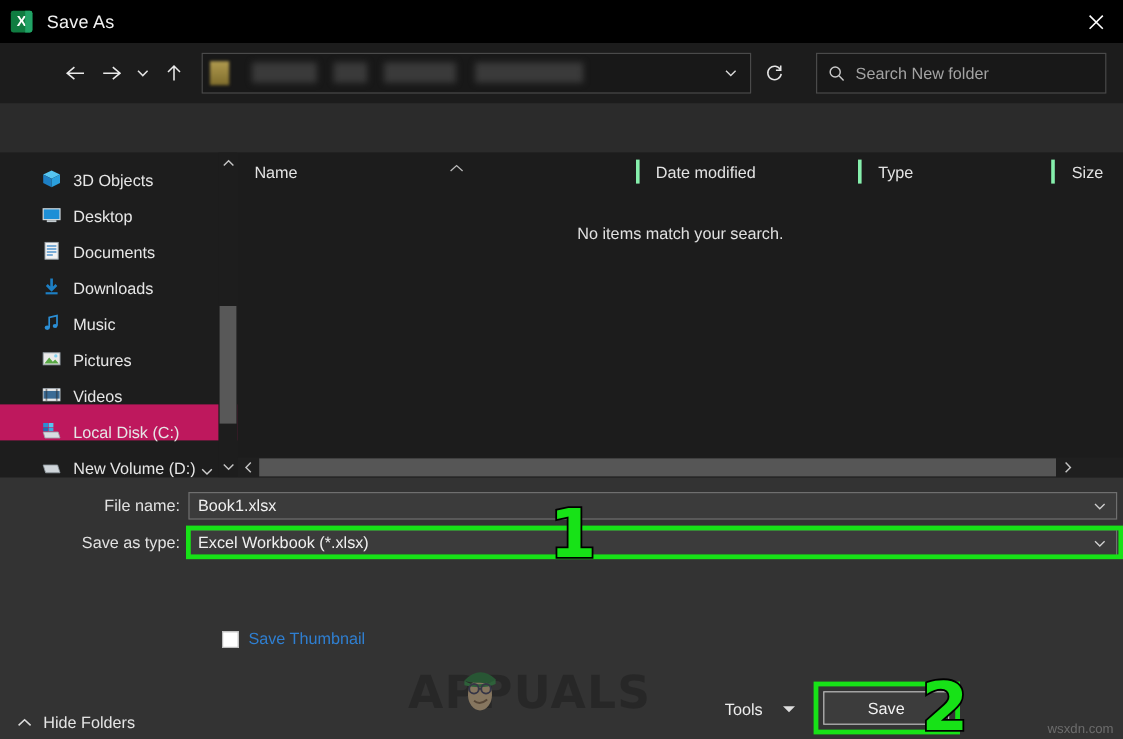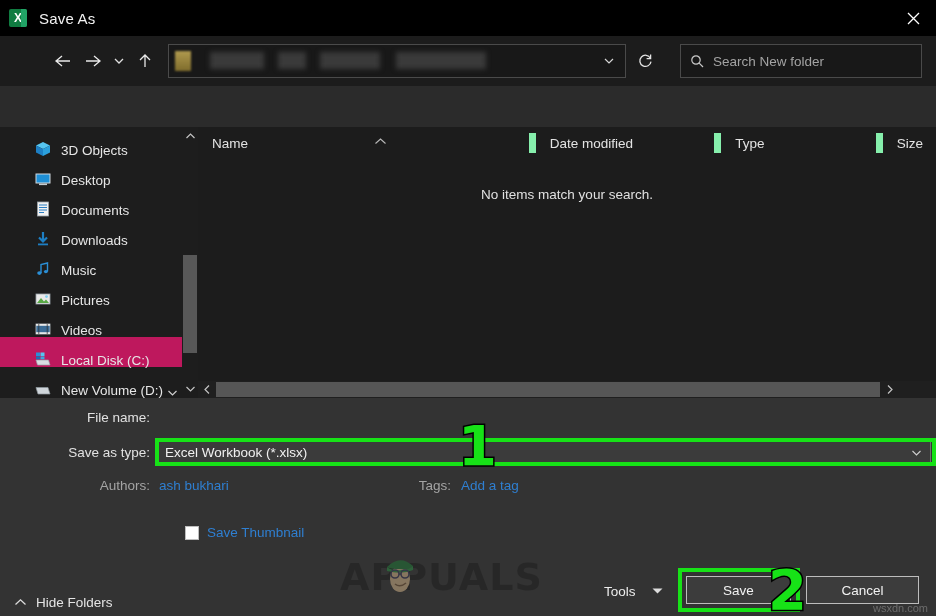--- a/index.html
+++ b/index.html
@@ -283,21 +283,21 @@
   }
   .col {
     color: #e3e3e3;
     font-size: 13.5px;
     padding-left: 14px;
     height: 20px;
     display: flex; align-items: center;
     box-sizing: border-box;
     position: relative;
   }
-  .col + .col { border-left: 7px solid #86efac; }
+  .col + .col { border-left: 3px solid #86efac; }
   .col.name { width: 347px; }
   .col.date { width: 176px; }
   .col.type { width: 148px; }
   .col.size { width: 67px; }
   .sort-caret {
     position: absolute;
     left: 176px; top: 2px;
     color: #b9b9b9;
     font-size: 11px;
   }
@@ -712,40 +712,42 @@
             <path d="M2 1.5 L6 5.5 L2 9.5" stroke="#c4c4c4" stroke-width="1.2" fill="none"></path>
           </svg>
       </span>
     </div>
   </div>
 
   <div class="formarea">
 
     <div class="form-row" style="left:0; top:12px; width:936px;">
       <span class="frm-label" style="width:150px;">File name:</span>
+      <span class="combo" style="margin-left:7px; width:774px;">
+        <span class="val">Book1.xlsx</span>
+        <span class="cb-caret">
+          <svg width="11" height="8" viewBox="0 0 11 8">
+              <path d="M1.5 2 L5.5 6 L9.5 2" stroke="#cfcfcf" stroke-width="1.1" fill="none"></path>
+            </svg>
+        </span>
+      </span>
     </div>
 
     <div class="form-row" style="left:0; top:43px; width:936px;">
       <span class="frm-label" style="width:150px;">Save as type:</span>
       <span class="combo" style="margin-left:7px; width:774px;">
         <span class="val">Excel Workbook (*.xlsx)</span>
         <span class="cb-caret">
           <svg width="11" height="8" viewBox="0 0 11 8">
               <path d="M1.5 2 L5.5 6 L9.5 2" stroke="#cfcfcf" stroke-width="1.1" fill="none"></path>
             </svg>
         </span>
       </span>
     </div>
 
-    <div class="form-row" style="left:0; top:80px; width:936px;">
-      <span class="meta-label" style="width:150px; text-align:right; display:inline-block;">Authors:</span>
-      <span class="meta-link" style="margin-left:9px;">ash bukhari</span>
-      <span class="meta-label" style="margin-left:190px;">Tags:</span>
-      <span class="meta-link" style="margin-left:10px;">Add a tag</span>
-    </div>
   </div>
 
   <div class="thumb-row">
     <span class="chk"></span>
     <span class="thumb-label">Save Thumbnail</span>
   </div>
 
   <div class="hide-folders">
     <span class="chev">
       <svg width="13" height="9" viewBox="0 0 13 9">
@@ -758,21 +760,20 @@
   <div class="tools">
     <span>Tools</span>
     <span class="tcaret">
       <svg width="11" height="8" viewBox="0 0 11 8">
           <path d="M0.5 1.5 L5.5 6.5 L10.5 1.5 Z" fill="#dedede"></path>
         </svg>
     </span>
   </div>
 
   <div class="btn btn-save">Save</div>
-  <div class="btn btn-cancel">Cancel</div>
 
   <div class="hl-box hl-1"></div>
   <div class="hl-box hl-2"></div>
   <div class="anno-num anno-1">1</div>
   <div class="anno-num anno-2">2</div>
 
   <div class="appuals">
     <span class="word">APPUALS</span>
     <span class="face">
       <svg width="36" height="42" viewBox="0 0 36 42">

